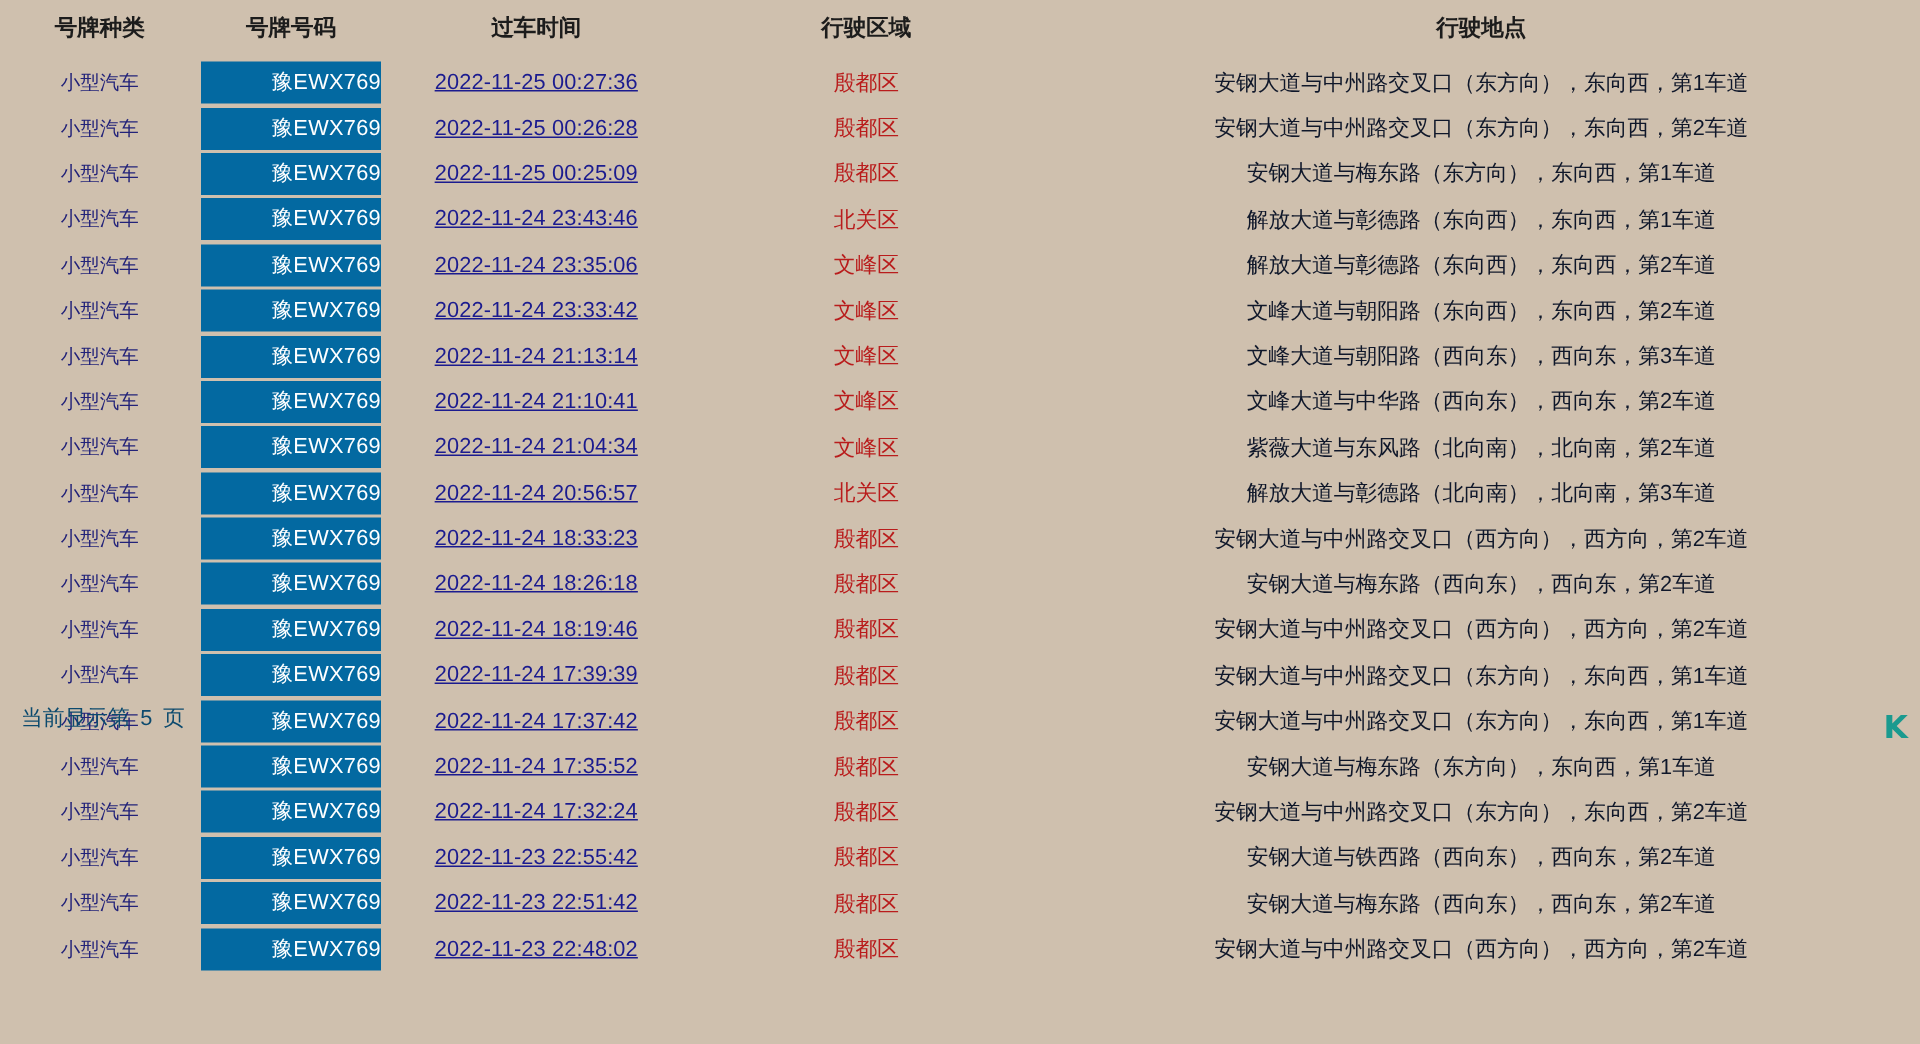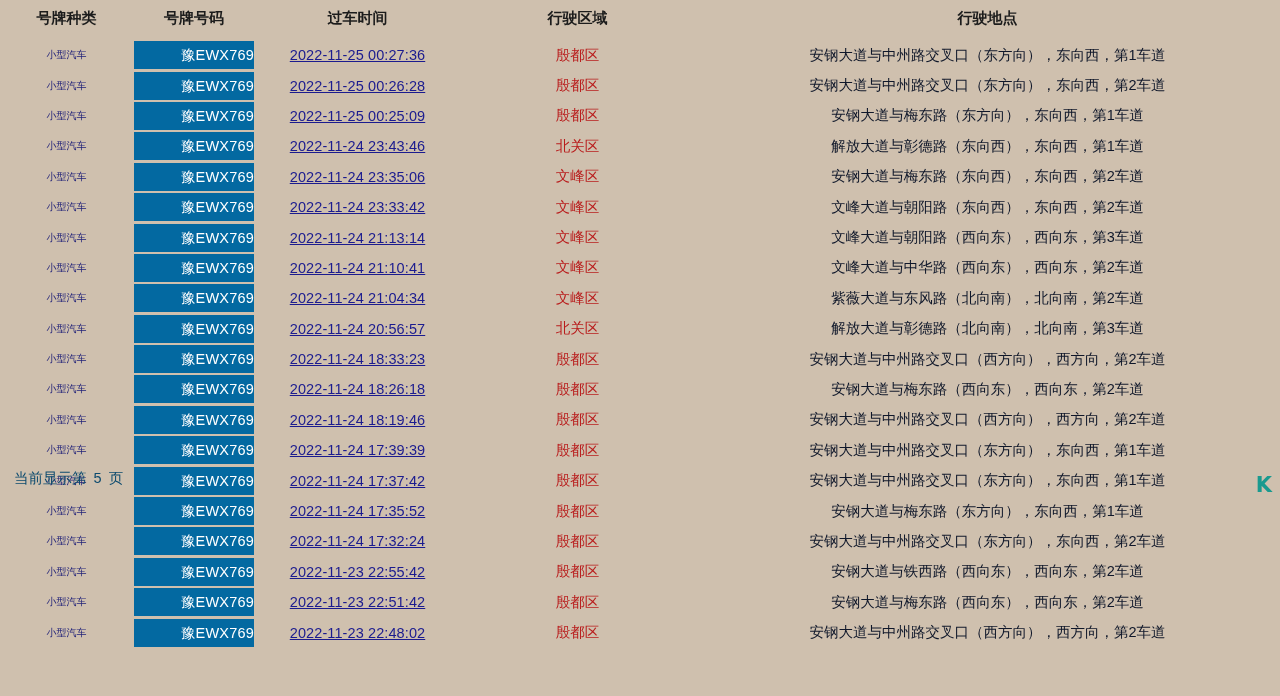--- a/index.html
+++ b/index.html
@@ -42,21 +42,21 @@
     font-size: 14.5px;
     color: #1b1b8f;
     padding: 0;
     height: 30.4px;
     text-align: center;
     white-space: nowrap;
     vertical-align: middle;
   }
   td.type {
     color: #222279;
-    font-size: 10px;
+    font-size: 13px;
   }
   td.plate {
     padding: 0;
   }
   .plate-badge {
     display: block;
     margin: 0 auto;
     width: 120px;
     height: 28px;
     line-height: 28px;
@@ -160,21 +160,21 @@
         <td class="area">北关区</td>
         <td class="place">解放大道与彰德路（东向西），东向西，第1车道</td>
       </tr>
       <tr>
         <td class="type">小型汽车</td>
         <td class="plate">
             <span class="plate-badge">豫EWX769</span>
           </td>
         <td class="time">2022-11-24 23:35:06</td>
         <td class="area">文峰区</td>
-        <td class="place">安钢大道与梅东路（东向西），东向西，第2车道</td>
+        <td class="place">解放大道与彰德路（东向西），东向西，第2车道</td>
       </tr>
       <tr>
         <td class="type">小型汽车</td>
         <td class="plate">
             <span class="plate-badge">豫EWX769</span>
           </td>
         <td class="time">2022-11-24 23:33:42</td>
         <td class="area">文峰区</td>
         <td class="place">文峰大道与朝阳路（东向西），东向西，第2车道</td>
       </tr>

